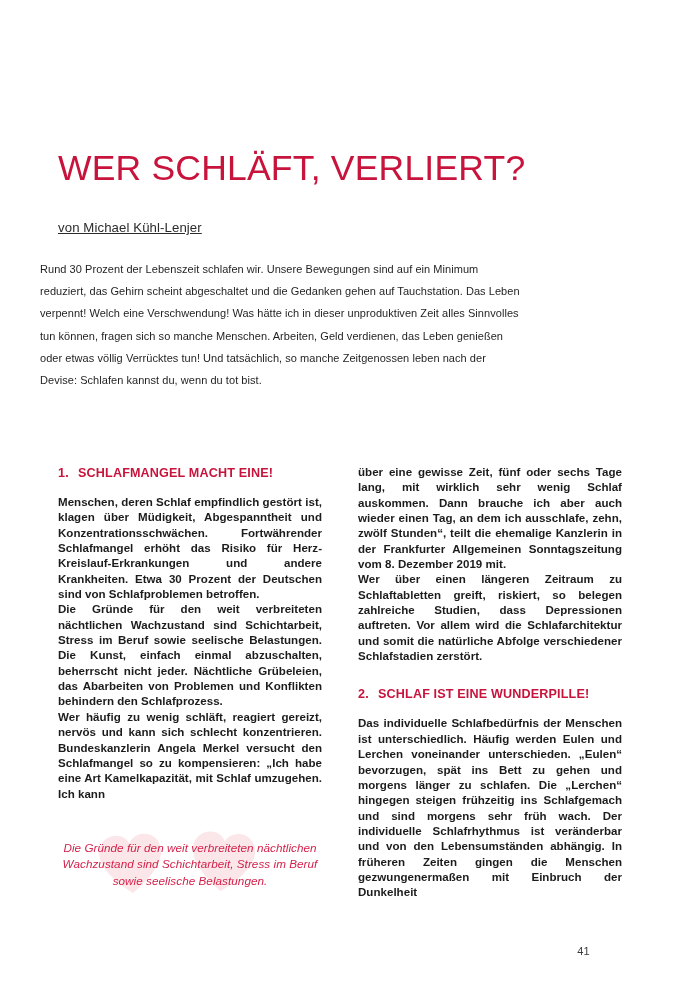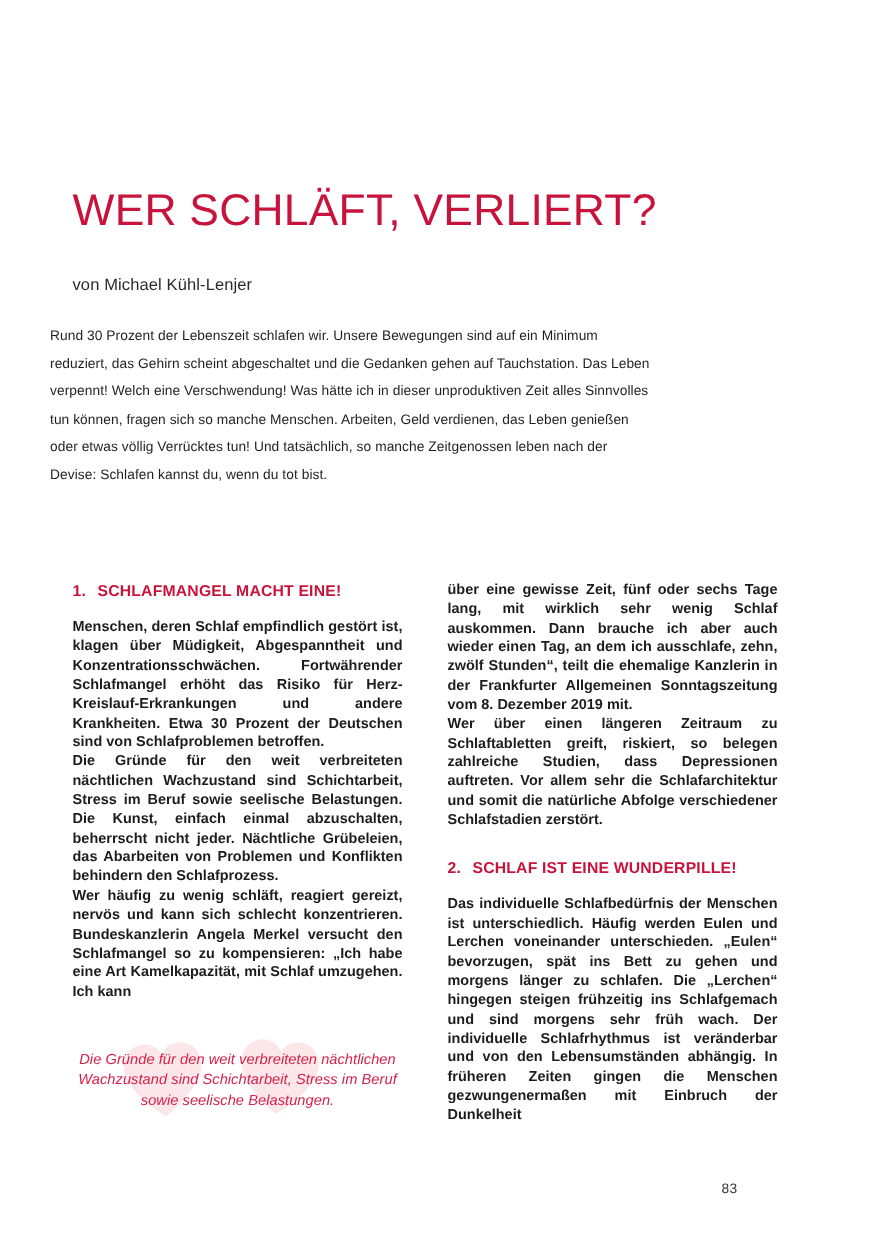--- a/index.html
+++ b/index.html
@@ -42,20 +42,21 @@
     white-space: nowrap;
   }
   .byline {
     margin: 0;
     padding-top: 31px;
     font-size: 13.2px;
     line-height: 17px;
     font-weight: 400;
     color: #2b2b2b;
     letter-spacing: 0.1px;
+    text-decoration: underline;
   }
 
   
   .lead {
     position: absolute;
     left: 40px;
     top: 258px;
     width: 482px;
     margin: 0;
     font-size: 11px;
@@ -191,27 +192,27 @@
           </svg>
         </span>
         <blockquote class="pullquote">Die Gründe für den weit verbreiteten nächtlichen Wachzustand sind Schichtarbeit, Stress im Beruf sowie seelische Belastungen.</blockquote>
       </div>
 
     </div>
 
     <div class="col col-right">
 
       <p class="body-p">über eine gewisse Zeit, fünf oder sechs Tage lang, mit wirklich sehr wenig Schlaf auskommen. Dann brauche ich aber auch wieder einen Tag, an dem ich ausschlafe, zehn, zwölf Stunden“, teilt die ehemalige Kanzlerin in der Frankfurter Allgemeinen Sonntagszeitung vom 8. Dezember 2019 mit.</p>
-      <p class="body-p">Wer über einen längeren Zeitraum zu Schlaftabletten greift, riskiert, so belegen zahlreiche Studien, dass Depressionen auftreten. Vor allem sehr die Schlafarchitektur und somit die natürliche Abfolge verschiedener Schlafstadien zerstört.</p>
+      <p class="body-p">Wer über einen längeren Zeitraum zu Schlaftabletten greift, riskiert, so belegen zahlreiche Studien, dass Depressionen auftreten. Vor allem wird die Schlafarchitektur und somit die natürliche Abfolge verschiedener Schlafstadien zerstört.</p>
 
       <h2 class="section-head spaced-above">
         <span class="num">2.</span>
         <span class="txt">SCHLAF IST EINE WUNDERPILLE!</span>
       </h2>
 
       <p class="body-p">Das individuelle Schlafbedürfnis der Menschen ist unterschiedlich. Häufig werden Eulen und Lerchen voneinander unterschieden. „Eulen“ bevorzugen, spät ins Bett zu gehen und morgens länger zu schlafen. Die „Lerchen“ hingegen steigen frühzeitig ins Schlafgemach und sind morgens sehr früh wach. Der individuelle Schlafrhythmus ist veränderbar und von den Lebensumständen abhängig. In früheren Zeiten gingen die Menschen gezwungenermaßen mit Einbruch der Dunkelheit</p>
 
     </div>
   </div>
 
-  <div class="folio">83</div>
+  <div class="folio">41</div>
 
 </div>
 
 </body></html>

